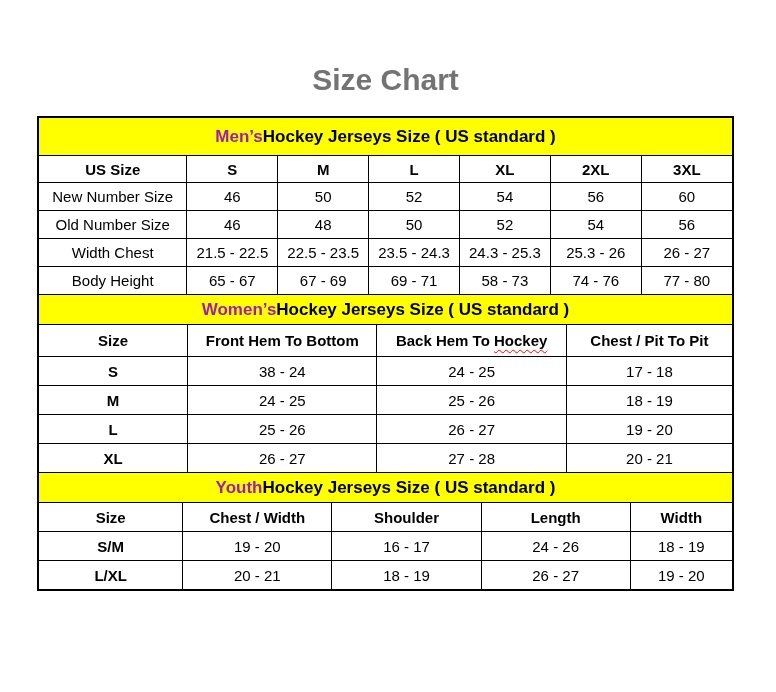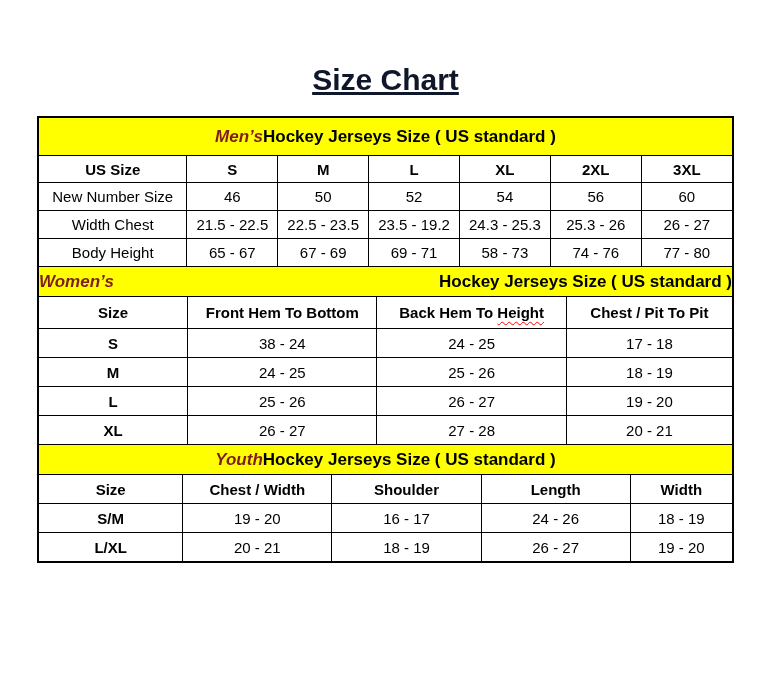--- a/index.html
+++ b/index.html
@@ -11,37 +11,36 @@
   }
   .canvas { position: relative; width: 776px; height: 692px; }
   .content { width: 697px; margin-left: 37px; }
 
   h1.page-title {
     margin: 62px 0 19px 0;
     text-align: center;
     font-size: 30px;
     line-height: 35px;
     font-weight: bold;
-    color: #0f172a;
+    color: #737373;
     letter-spacing: 0px;
-    text-decoration: underline;
   }
 
   .tables-wrap { border: 2.4px solid #000; }
 
   .band {
     background: #FFFF00;
     display: flex; align-items: center; justify-content: center;
     font-weight: bold; font-size: 17px; color: #000;
     border-bottom: 1.6px solid #000;
   }
   .s0 .band { height: 37px; }
-  .s1 .band { height: 29px; justify-content: space-between; }
+  .s1 .band { height: 29px; }
   .s2 .band { height: 29px; }
-  .band .accent { color: #7f1d1d; font-style: italic; }
+  .band .accent { color: #a21caf; }
 
   table.grid {
     width: 100%;
     border-collapse: collapse;
     table-layout: fixed;
   }
   .grid th, .grid td {
     border: 1.6px solid #000;
     text-align: center;
     vertical-align: middle;
@@ -110,24 +109,33 @@
               <tr>
                 <td>New Number Size</td>
                 <td>46</td>
                 <td>50</td>
                 <td>52</td>
                 <td>54</td>
                 <td>56</td>
                 <td>60</td>
               </tr>
               <tr>
+                <td>Old Number Size</td>
+                <td>46</td>
+                <td>48</td>
+                <td>50</td>
+                <td>52</td>
+                <td>54</td>
+                <td>56</td>
+              </tr>
+              <tr>
                 <td>Width Chest</td>
                 <td>21.5 - 22.5</td>
                 <td>22.5 - 23.5</td>
-                <td>23.5 - 19.2</td>
+                <td>23.5 - 24.3</td>
                 <td>24.3 - 25.3</td>
                 <td>25.3 - 26</td>
                 <td>26 - 27</td>
               </tr>
               <tr>
                 <td>Body Height</td>
                 <td>65 - 67</td>
                 <td>67 - 69</td>
                 <td>69 - 71</td>
                 <td>58 - 73</td>
@@ -141,21 +149,21 @@
       <section class="section s1">
         <div class="band">
             <span class="accent">Women’s</span>
             <span> Hockey Jerseys Size ( US standard )</span>
           </div>
         <table class="grid t1">
             <thead>
               <tr>
                 <th>Size</th>
                 <th>Front Hem To Bottom</th>
-                <th>Back Hem To <span class="squiggle">Height</span></th>
+                <th>Back Hem To <span class="squiggle">Hockey</span></th>
                 <th>Chest / Pit To Pit</th>
               </tr>
             </thead>
             <tbody>
               <tr>
                 <td>S</td>
                 <td>38 - 24</td>
                 <td>24 - 25</td>
                 <td>17 - 18</td>
               </tr>

